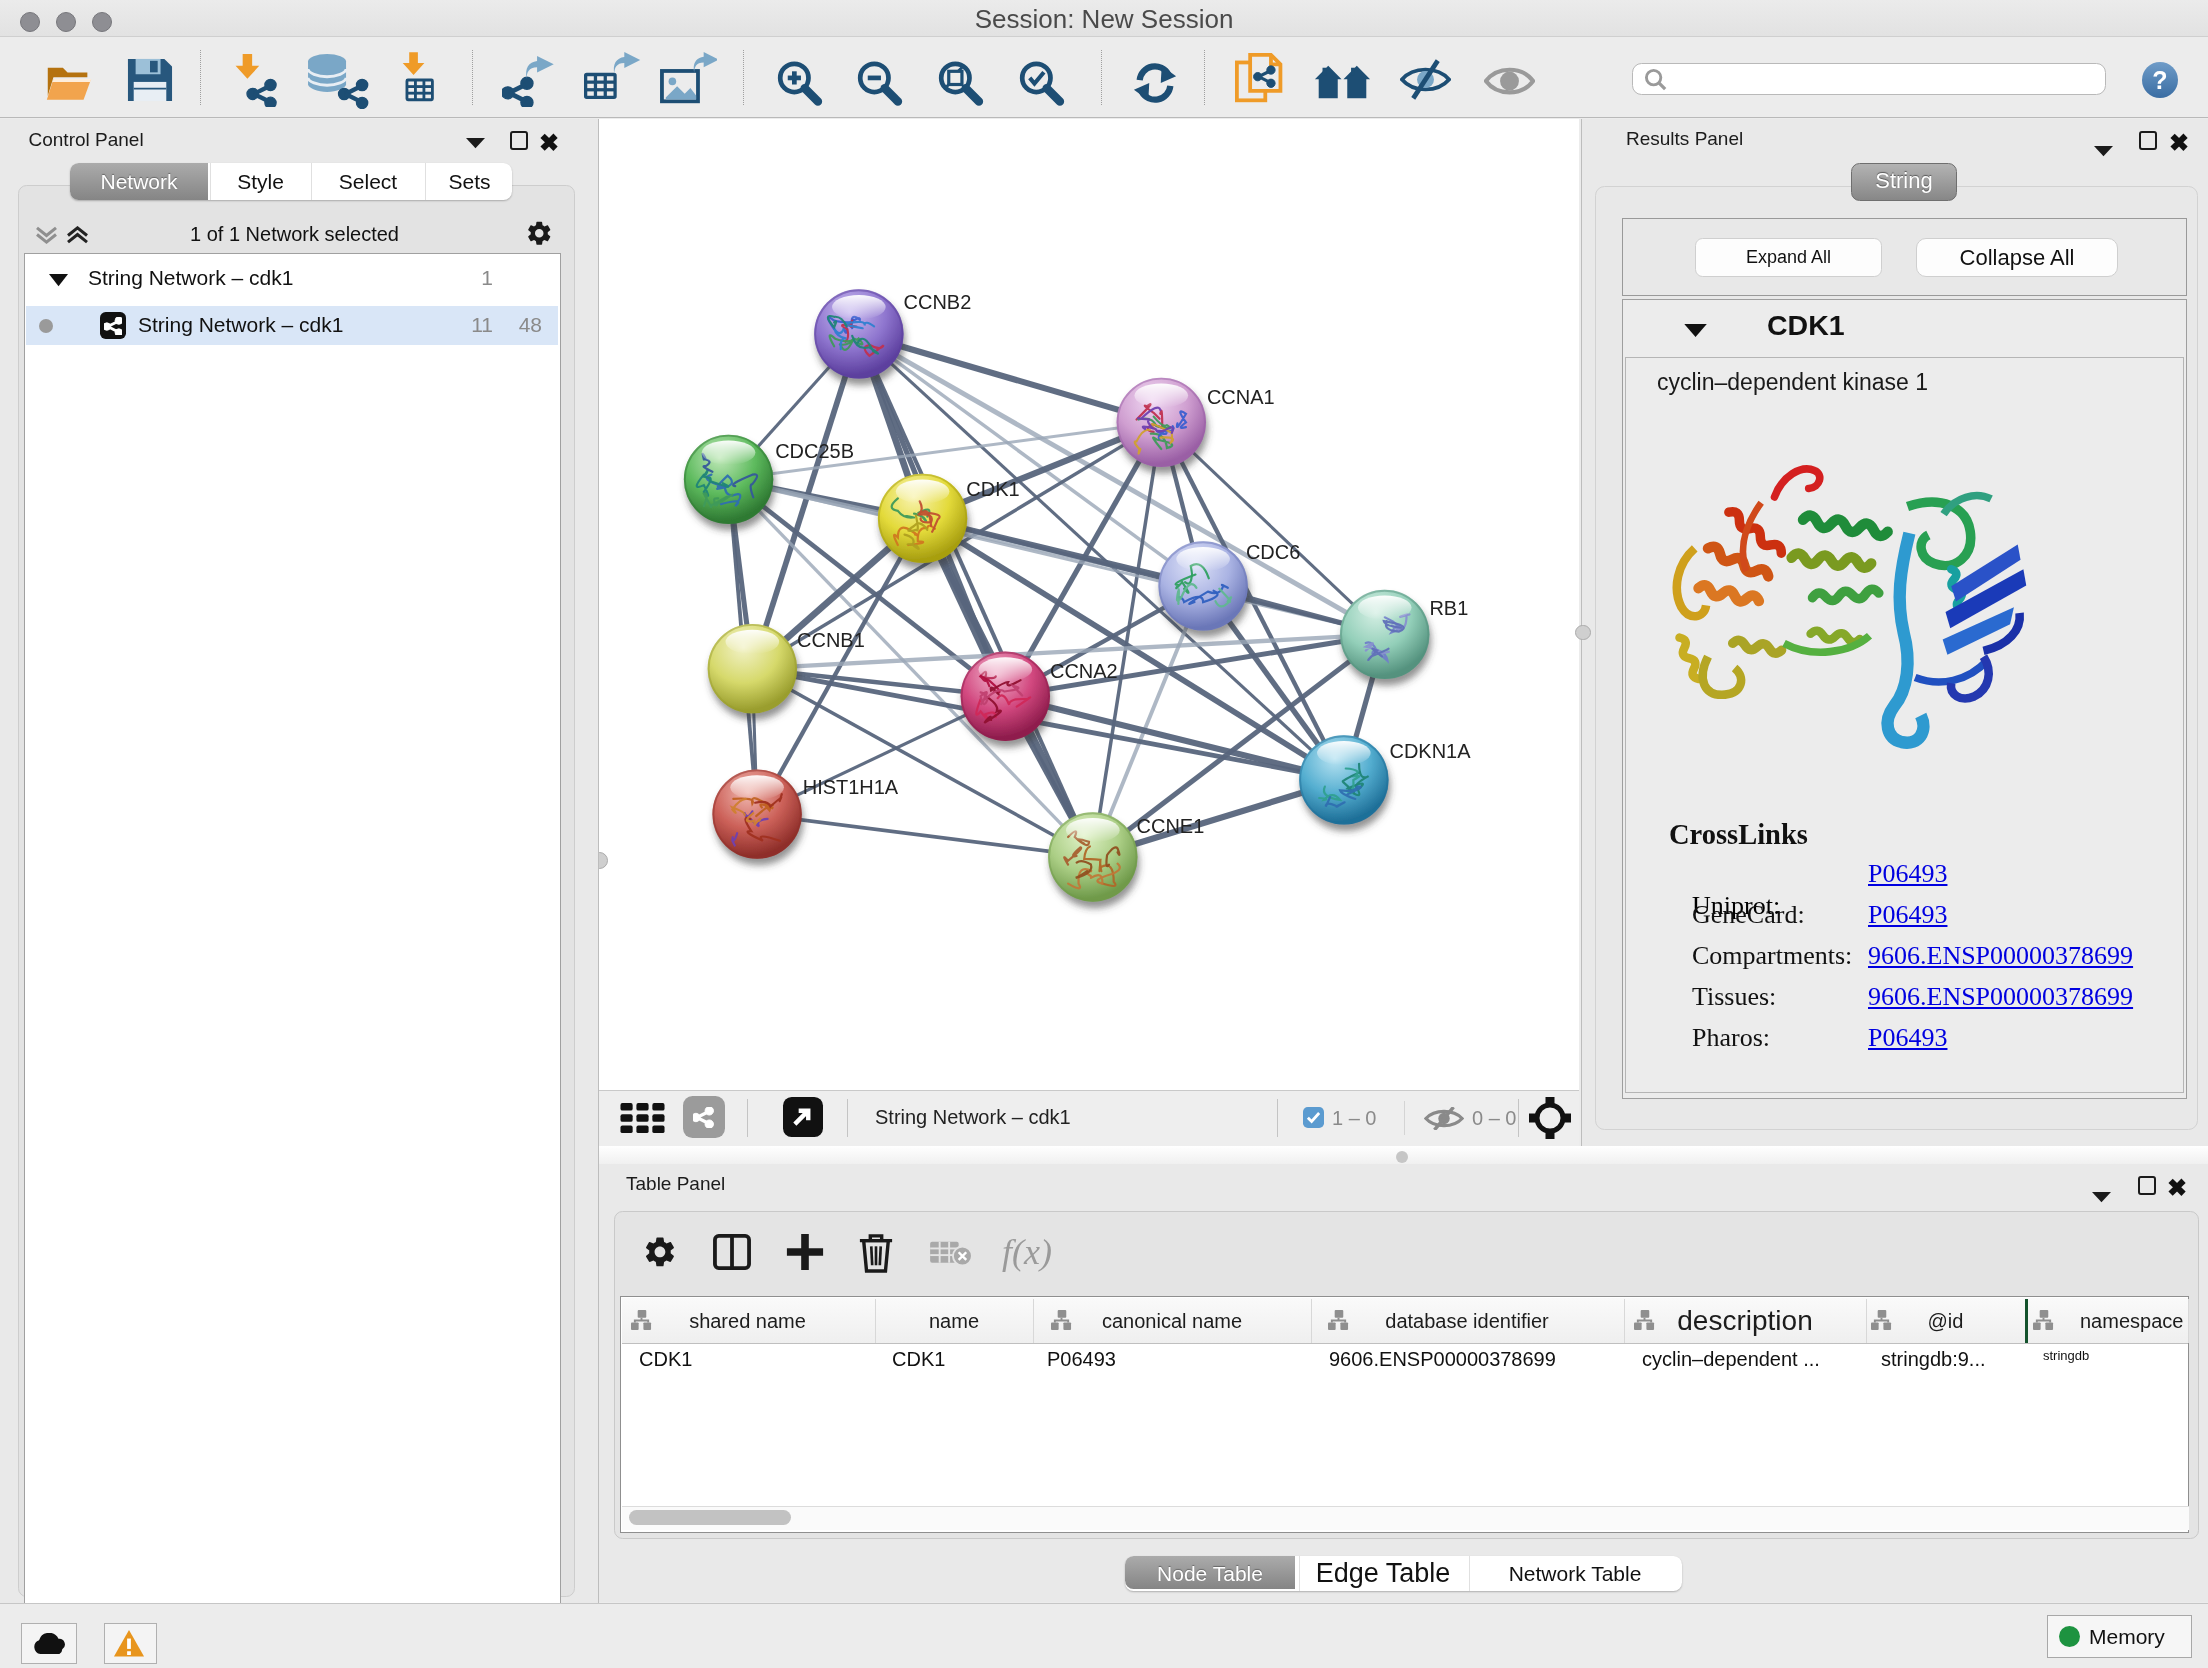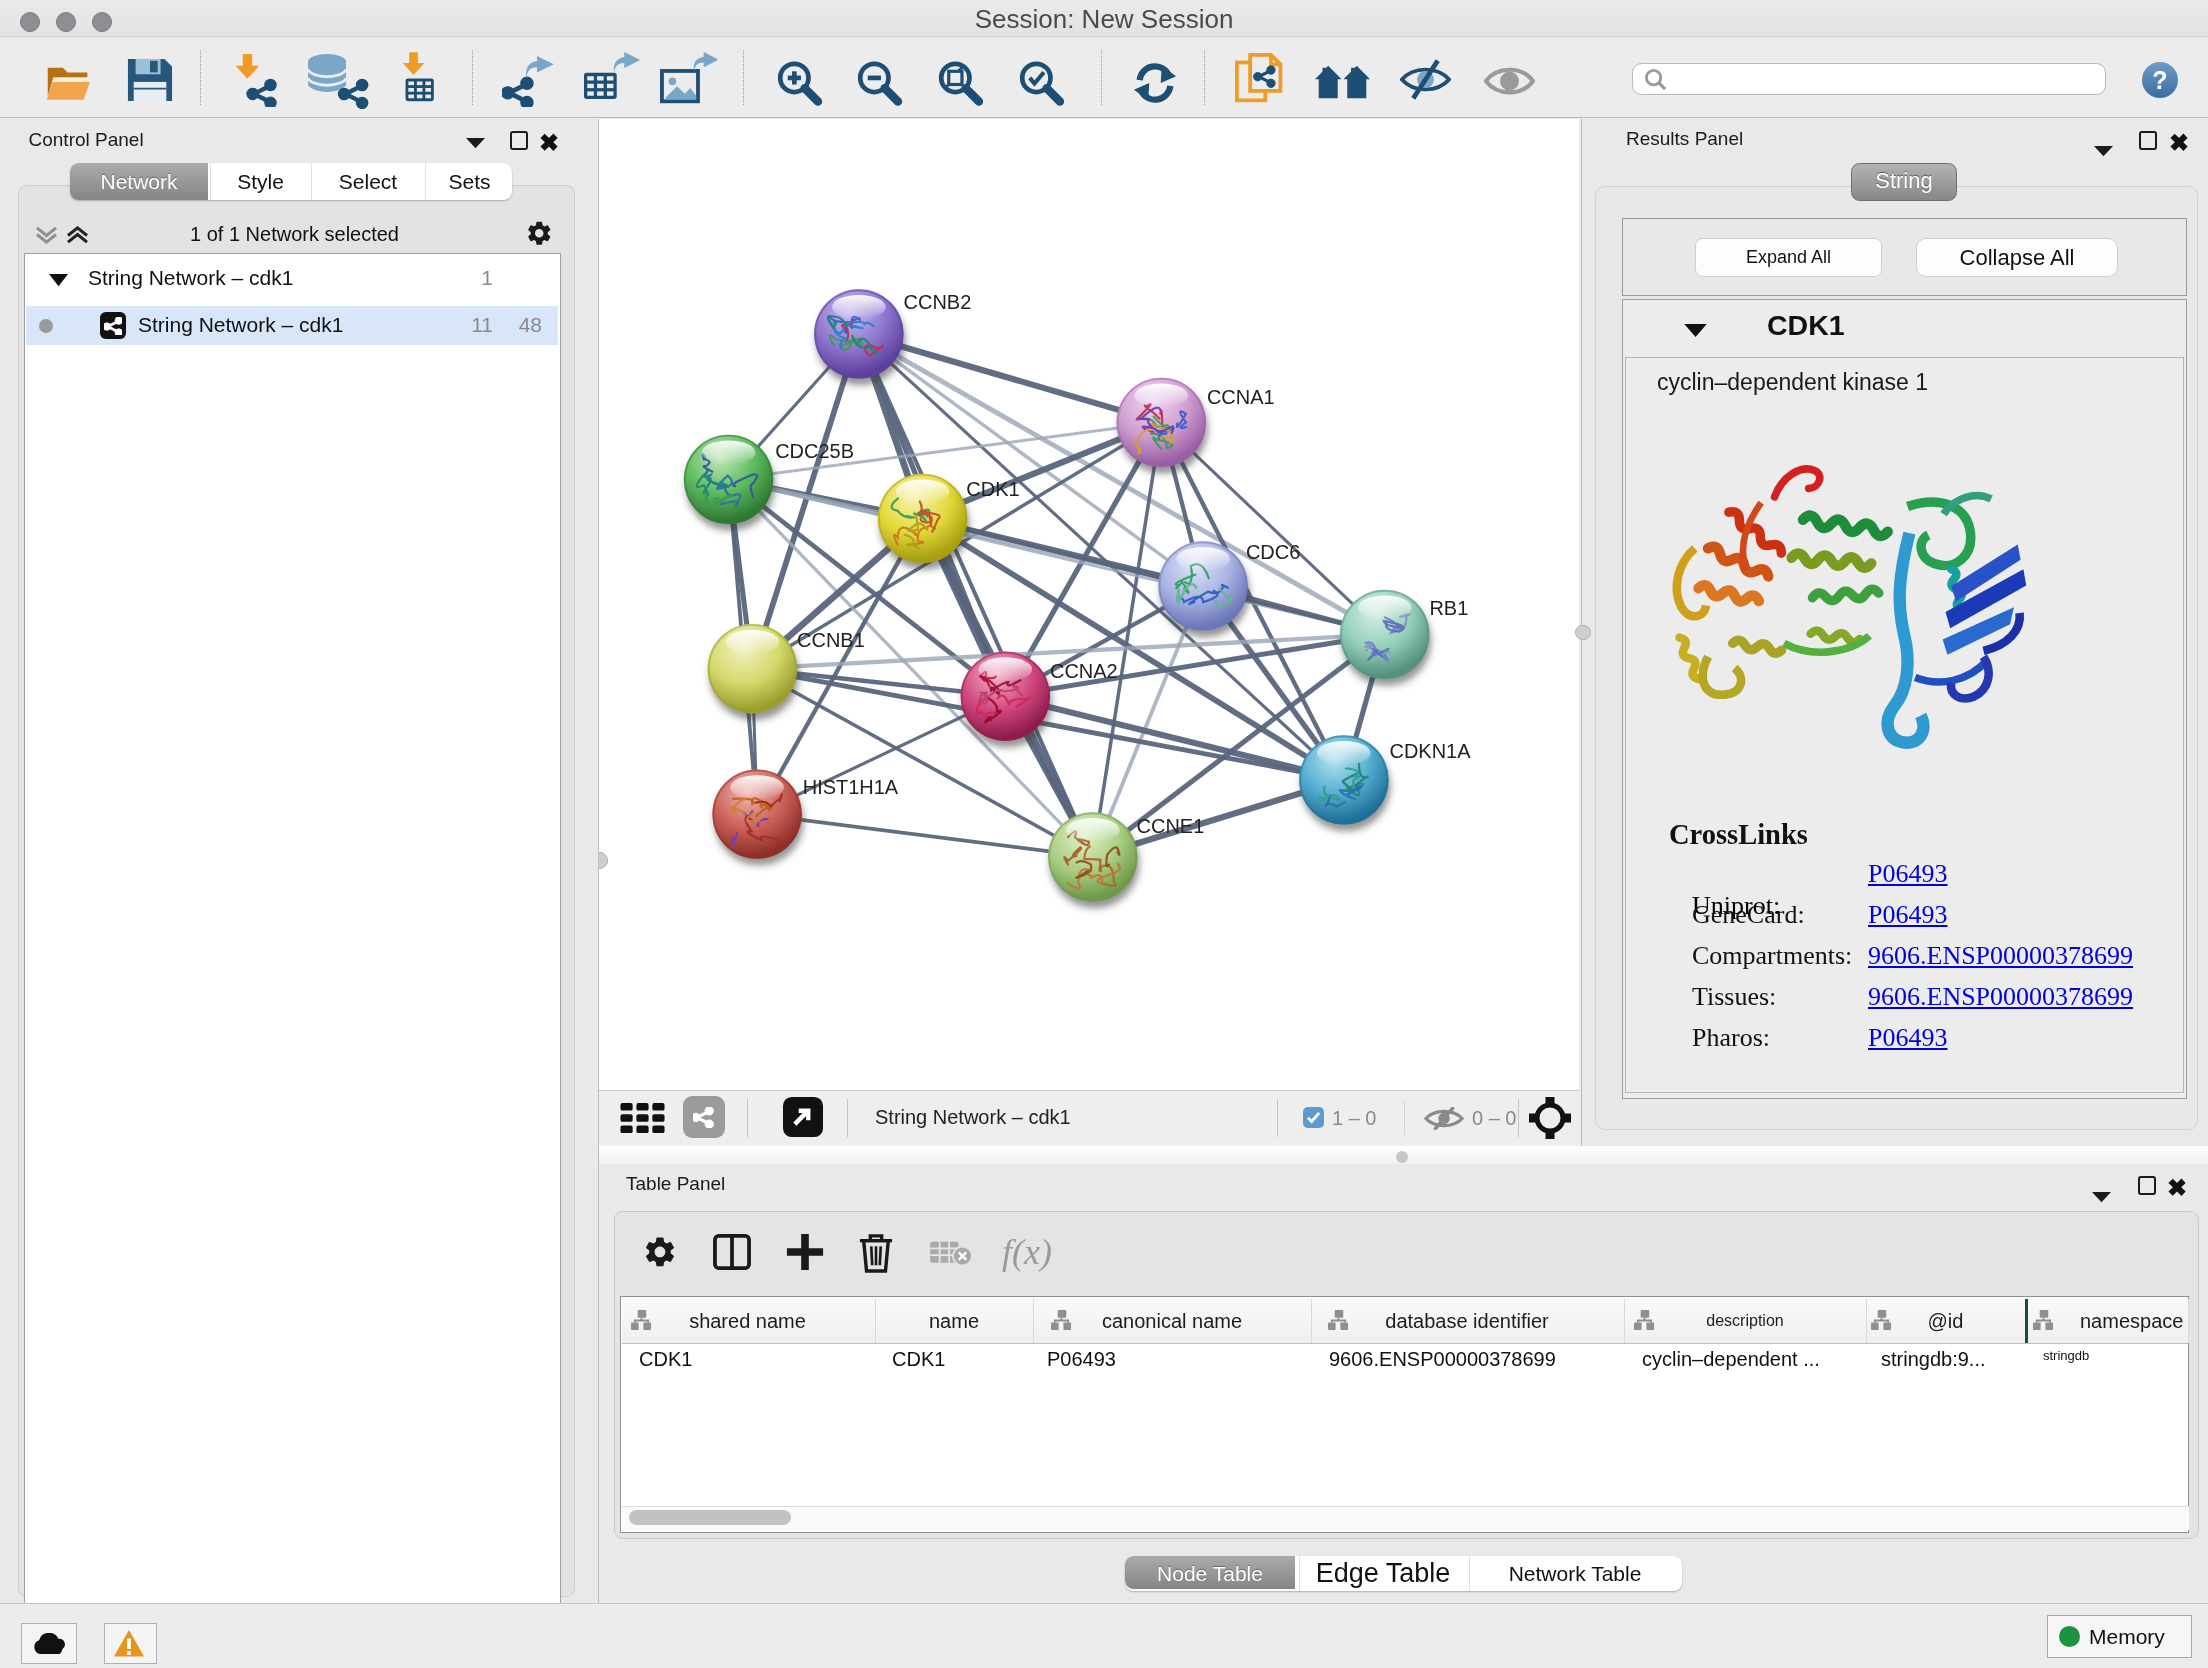--- a/index.html
+++ b/index.html
@@ -674,21 +674,21 @@
     <svg style="position:absolute;left:729px;top:146px" width="21" height="21" viewBox="0 0 22 22">
       <g fill="#8f8f8f">
         <rect x="7" y="0" width="9" height="8" rx="1"></rect>
         <rect x="0" y="13" width="8" height="8" rx="1"></rect>
         <rect x="13" y="13" width="8" height="8" rx="1"></rect>
       </g>
       <g stroke="#8f8f8f" stroke-width="2" fill="none">
         <path d="M11 8 V11 M4 13 V11 H18 V13"></path>
       </g>
     </svg>
-    <div class="abs" style="left:1025px;top:135px;width:242px;height:44px;border-right:1px solid #d8d8d8;text-align:center;line-height:44px;font-size:16px;color:#1c1c1c">description</div>
+    <div class="abs" style="left:1025px;top:135px;width:242px;height:44px;border-right:1px solid #d8d8d8;text-align:center;line-height:44px;font-size:28px;color:#1c1c1c">description</div>
     <svg style="position:absolute;left:1035px;top:146px" width="21" height="21" viewBox="0 0 22 22">
       <g fill="#8f8f8f">
         <rect x="7" y="0" width="9" height="8" rx="1"></rect>
         <rect x="0" y="13" width="8" height="8" rx="1"></rect>
         <rect x="13" y="13" width="8" height="8" rx="1"></rect>
       </g>
       <g stroke="#8f8f8f" stroke-width="2" fill="none">
         <path d="M11 8 V11 M4 13 V11 H18 V13"></path>
       </g>
     </svg>

